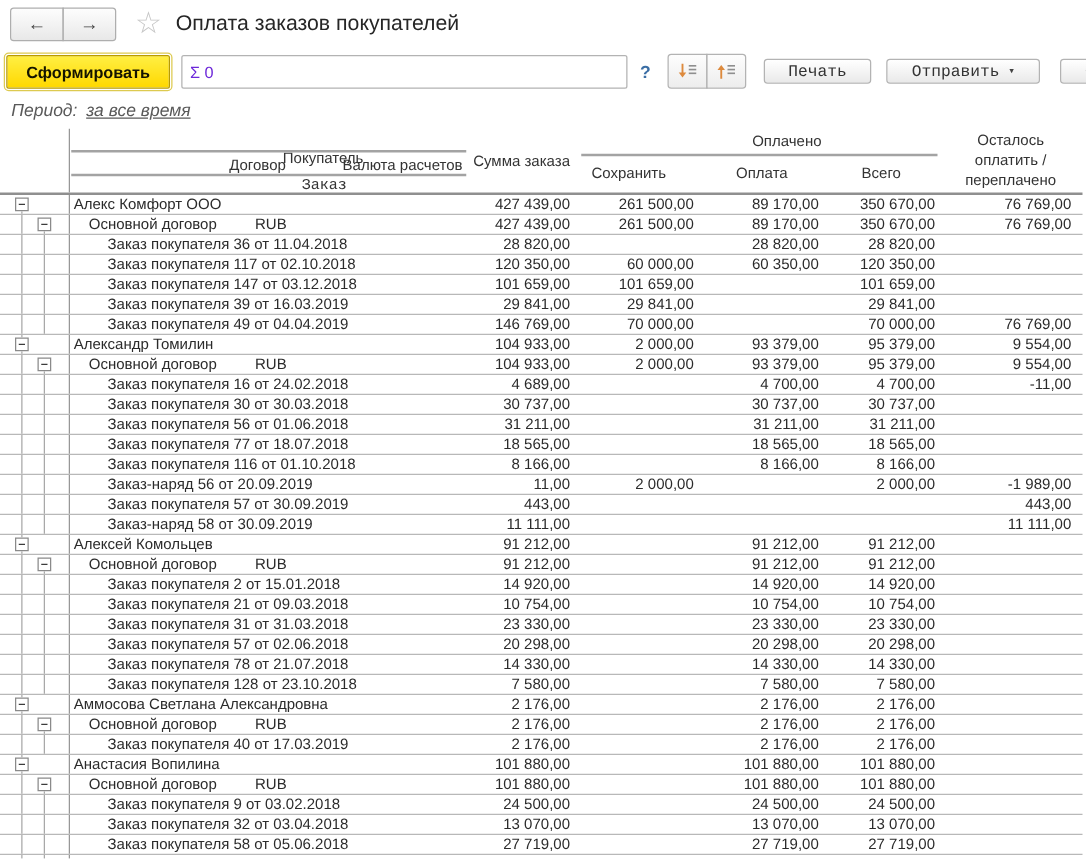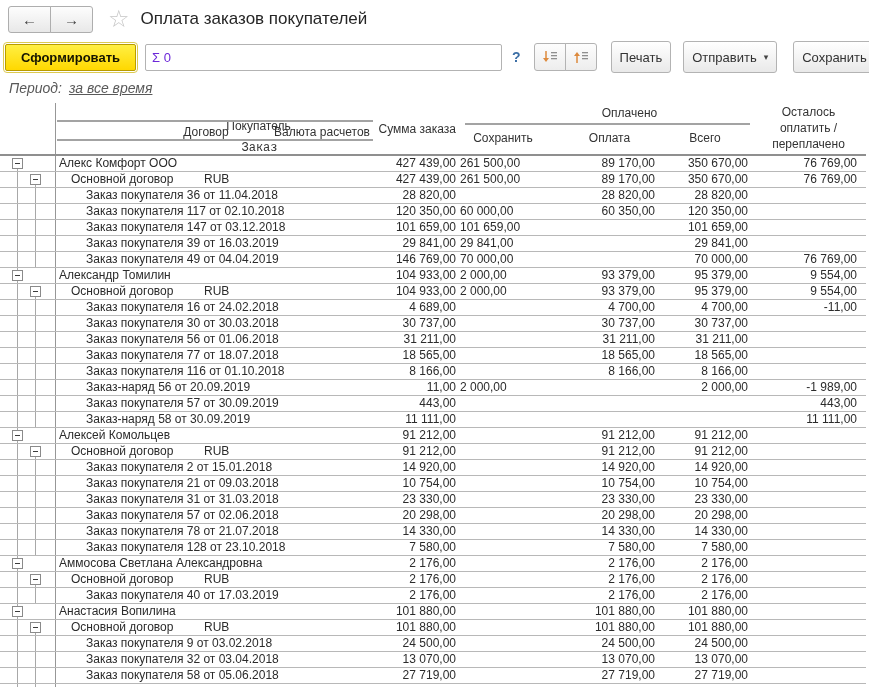--- a/index.html
+++ b/index.html
@@ -25,23 +25,23 @@
                 font-family:"Liberation Sans","DejaVu Sans",sans-serif;}
   .sum-input{margin-left:9px;width:343px;height:25px;border:1px solid #b3b3b3;border-radius:2px;
              padding:0 6px;font-size:13px;color:#6d28d9;
              font-family:"Liberation Sans","DejaVu Sans",sans-serif;}
   .help{margin-left:10px;color:#3b6ea5;font-size:14px;font-weight:bold;cursor:pointer;}
   .icon-group{display:flex;margin-left:13px;}
   .icon-btn{width:32px;height:28px;display:flex;align-items:center;justify-content:center;
             background:linear-gradient(#fdfdfd,#ededed);border:1px solid #b3b3b3;box-sizing:border-box;cursor:pointer;}
   .icon-btn.first{border-radius:3px 0 0 3px;}
   .icon-btn.second{border-radius:0 3px 3px 0;margin-left:-1px;}
-  .tb-btn{height:32px;padding:0 8px;display:flex;align-items:center;font-size:13px;color:#333;
+  .tb-btn{height:20px;padding:0 19px;display:flex;align-items:center;font-size:13px;color:#333;
           background:linear-gradient(#ffffff,#e9e9e9);border:1px solid #b3b3b3;border-radius:3px;cursor:pointer;
-          font-family:Liberation Sans, sans-serif;white-space:nowrap;}
+          font-family:Liberation Mono, monospace;white-space:nowrap;}
   .btn-print{margin-left:14px;}
   .btn-send{margin-left:12px;}
   .btn-save{margin-left:16px;}
   .dd-arrow{font-size:9px;color:#444;margin-left:7px;}
 
   
   .period{position:absolute;top:80px;left:9px;font-size:14px;color:#595959;font-style:italic;}
   .period-link{margin-left:7px;text-decoration:underline;cursor:pointer;color:#595959;}
 
   
@@ -82,21 +82,21 @@
   .seg-bottom{top:13px;bottom:0;}
   .seg-full{top:0;bottom:0;}
 
   .cell{box-sizing:border-box;font-size:12px;line-height:15px;color:#2b2b2b;white-space:nowrap;overflow:hidden;}
   .c-name{margin-left:55px;width:318px;border-left:1px solid #979797;position:relative;}
   .ind0{padding-left:3px;}
   .ind1{padding-left:15px;}
   .ind2{padding-left:30px;}
   .cur{position:absolute;left:148px;top:0;}
   .c-sum{width:87px;text-align:right;padding-right:4px;}
-  .c-pre{width:100px;text-align:left;padding-right:5px;}
+  .c-pre{width:100px;text-align:right;padding-right:5px;}
   .c-pay{width:99px;text-align:right;padding-right:4px;}
   .c-tot{width:92px;text-align:right;padding-right:3px;}
   .c-rest{width:115px;text-align:right;padding-right:9px;}
 </style>
 </head>
 <body>
 
 <div class="page">
 
   <div class="navbar">

